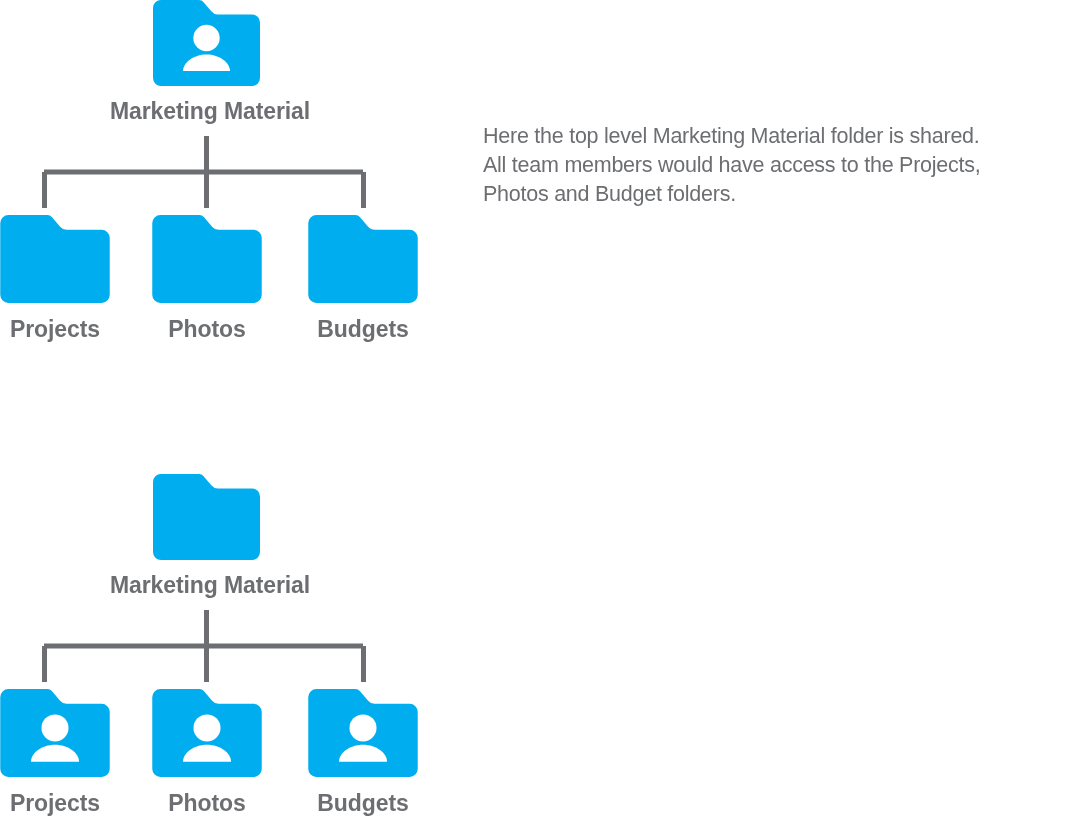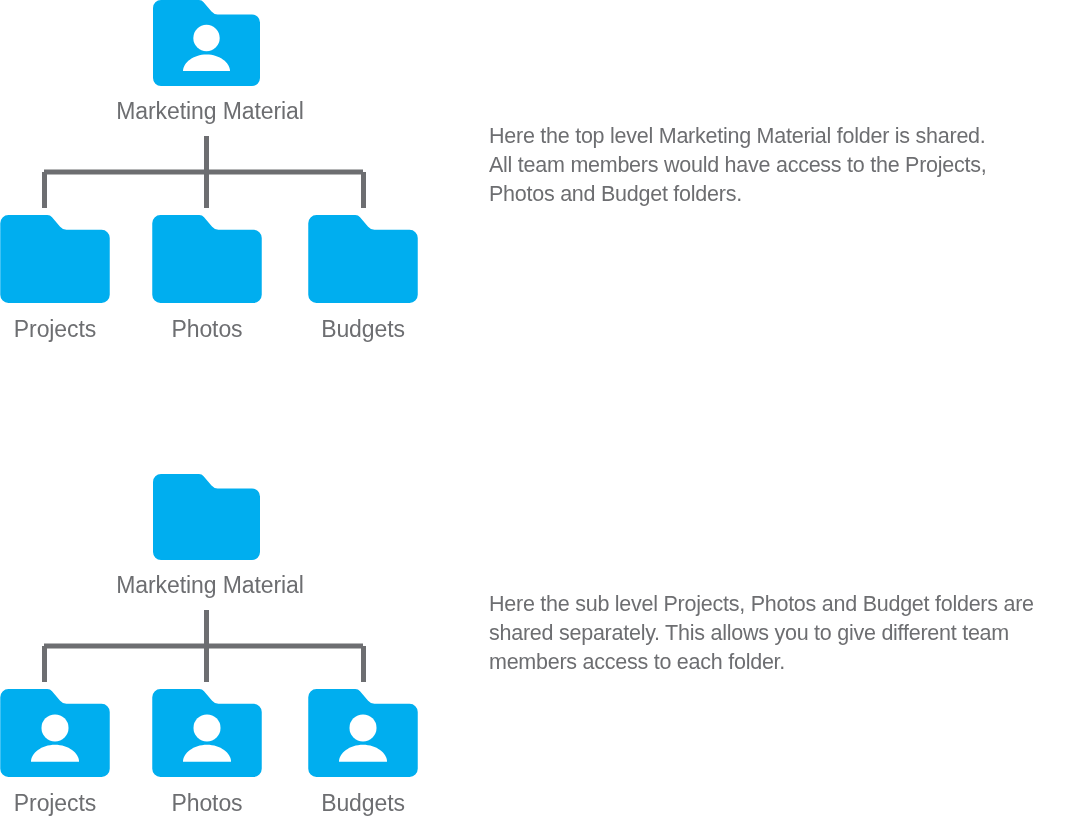--- a/index.html
+++ b/index.html
@@ -27,40 +27,40 @@
 
   
   .node-label {
     position: absolute;
     color: #6d6e71;
     font-size: 23px;
     line-height: 27px;
     letter-spacing: -0.1px;
     text-align: center;
     white-space: nowrap;
+    font-weight: bold;
   }
   .node-label.root {
     font-size: 23px;
   }
 
   
   .connector {
     position: absolute;
   }
   .connector svg { display: block; }
 
   
   .note {
     position: absolute;
     color: #6d6e71;
     font-size: 21.5px;
     line-height: 29px;
     letter-spacing: -0.25px;
     white-space: pre-line;
-    margin-left: 6px;
   }
 </style>
 </head>
 <body>
 
 <div class="stage">
 
   <div class="folder" style="left:153px; top:0px;">
     <svg width="107" height="86" viewBox="0 0 107 86" xmlns="http://www.w3.org/2000/svg">
       <path fill="#00AEEF" d="M8 0 H46 a6 6 0 0 1 4.6 2.2 L58.5 11.5 a8 8 0 0 0 6.2 2.9 H99 a8 8 0 0 1 8 8 V78 a8 8 0 0 1 -8 8 H8 a8 8 0 0 1 -8 -8 V8 a8 8 0 0 1 8 -8 Z"></path>
@@ -144,17 +144,14 @@
 
   <div class="folder" style="left:308px; top:689px;">
     <svg width="110" height="88" viewBox="0 0 107 86" xmlns="http://www.w3.org/2000/svg">
       <path fill="#00AEEF" d="M8 0 H46 a6 6 0 0 1 4.6 2.2 L58.5 11.5 a8 8 0 0 0 6.2 2.9 H99 a8 8 0 0 1 8 8 V78 a8 8 0 0 1 -8 8 H8 a8 8 0 0 1 -8 -8 V8 a8 8 0 0 1 8 -8 Z"></path>
       <circle fill="#ffffff" cx="53.5" cy="38" r="13.2"></circle>
       <path fill="#ffffff" d="M53.5 54.5 c-13.2 0 -23.5 8.2 -23.5 16.6 h47 c0 -8.4 -10.3 -16.6 -23.5 -16.6 Z"></path>
     </svg>
   </div>
   <div class="node-label" style="left:263px; top:790px; width:200px;">Budgets</div>
 
-  <div class="note" style="left:483px; top:590px; width:605px;">Here the sub level Projects, Photos and Budget folders are
-shared separately. This allows you to give different team
-members access to each folder.</div>
 
 </div>
 
 </body></html>

